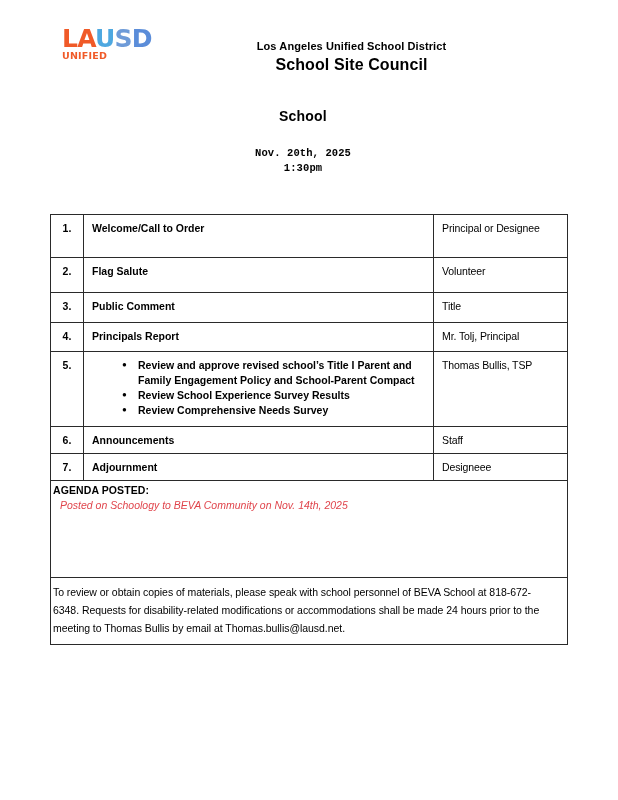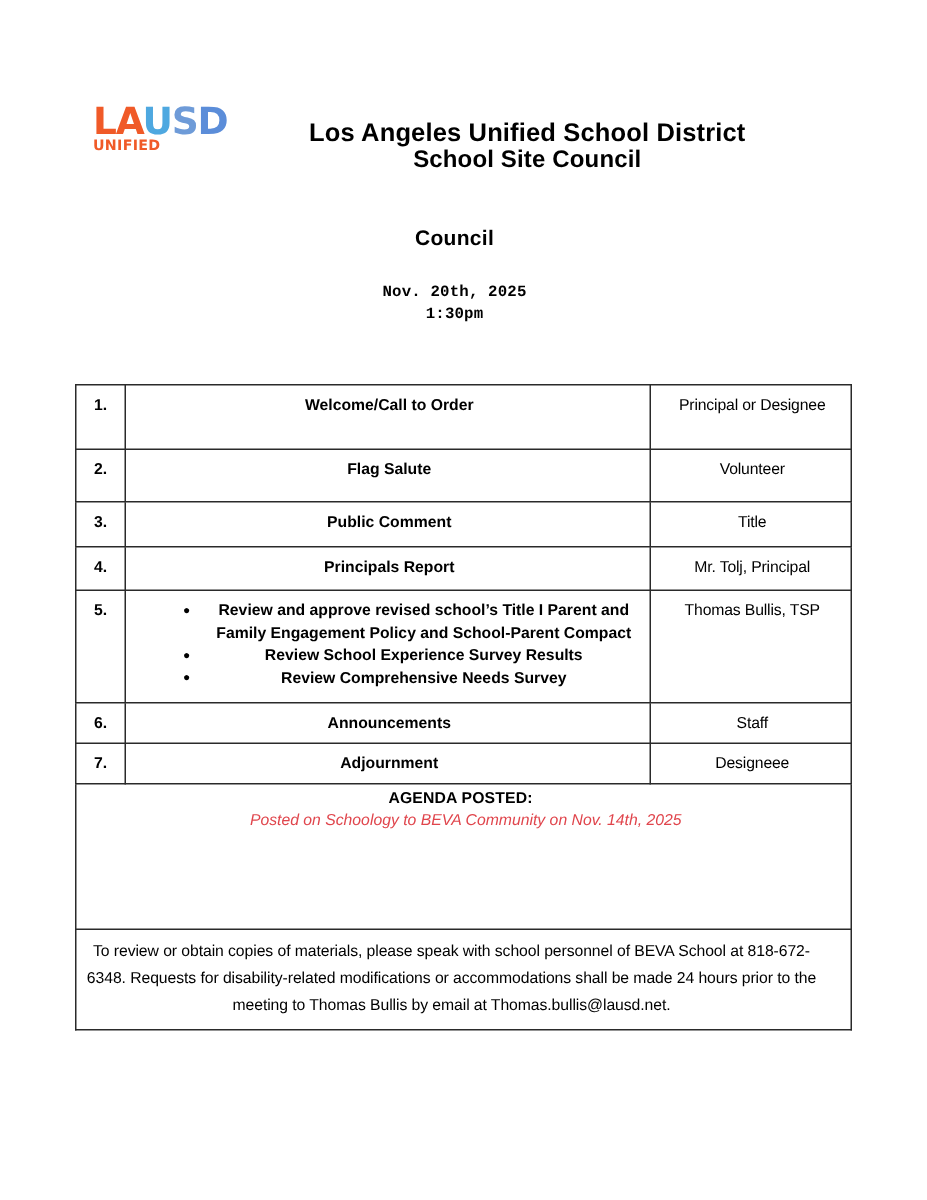--- a/index.html
+++ b/index.html
@@ -14,21 +14,20 @@
     font-family: "Liberation Sans", sans-serif;
     color: #000000;
     overflow: hidden;
     position: relative;
   }
   .page {
     width: 618px;
     height: 670px;
     position: relative;
     background: #fff;
-    margin-top: 42px;
   }
 
   
   .header {
     display: flex;
     align-items: flex-start;
     padding: 26px 0 0 0;
   }
   .logo-block {
     width: 125px;
@@ -53,21 +52,21 @@
     margin-top: -1px;
   }
   .title-block {
     flex: 1;
     text-align: center;
     padding-right: 40px;
     padding-top: 12px;
   }
   .title-line {
     font-weight: bold;
-    font-size: 17px;
+    font-size: 11px;
     line-height: 17px;
     letter-spacing: 0.1px;
   }
   .title-line.big {
     font-size: 16px;
     line-height: 19px;
   }
 
   
   .agenda-title {
@@ -99,21 +98,20 @@
     width: 518px;
     border-collapse: collapse;
     table-layout: fixed;
   }
   .agenda-table td {
     border: 1px solid #2a2a2a;
     vertical-align: top;
     padding: 6px 6px 6px 8px;
     font-size: 10.5px;
     line-height: 14px;
-    text-align: center;
   }
   td.num {
     width: 28px;
     text-align: center;
     font-weight: bold;
     padding-left: 2px;
     padding-right: 2px;
   }
   td.item {
     font-weight: bold;
@@ -194,21 +192,21 @@
       <div class="logo-sub" style="color: rgb(240, 90, 40);">UNIFIED</div>
     </div>
 
     <div class="title-block">
       <div class="title-line">Los Angeles Unified School District</div>
       <div class="title-line big">School Site Council</div>
     </div>
 
   </div>
 
-  <div class="agenda-title">Council</div>
+  <div class="agenda-title">School</div>
 
   <div class="meta">
     <div class="meta-line">Nov. 20th, 2025</div>
     <div class="meta-line">1:30pm</div>
   </div>
 
   <table class="agenda-table">
     <tbody>
       <tr class="r1">
         <td class="num">1.</td>

